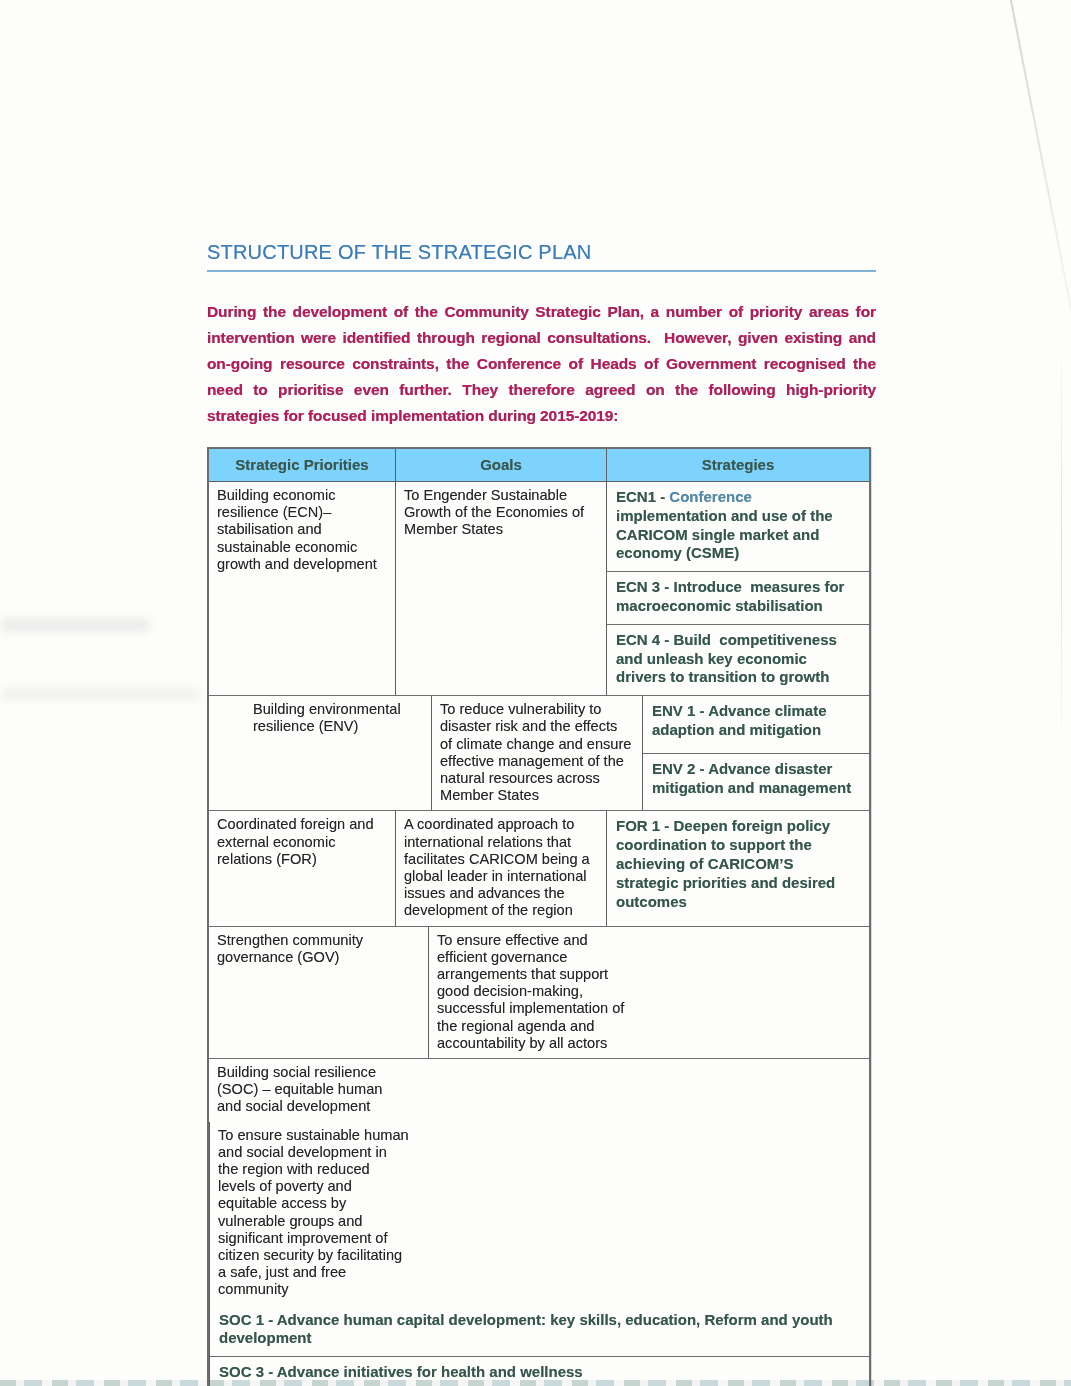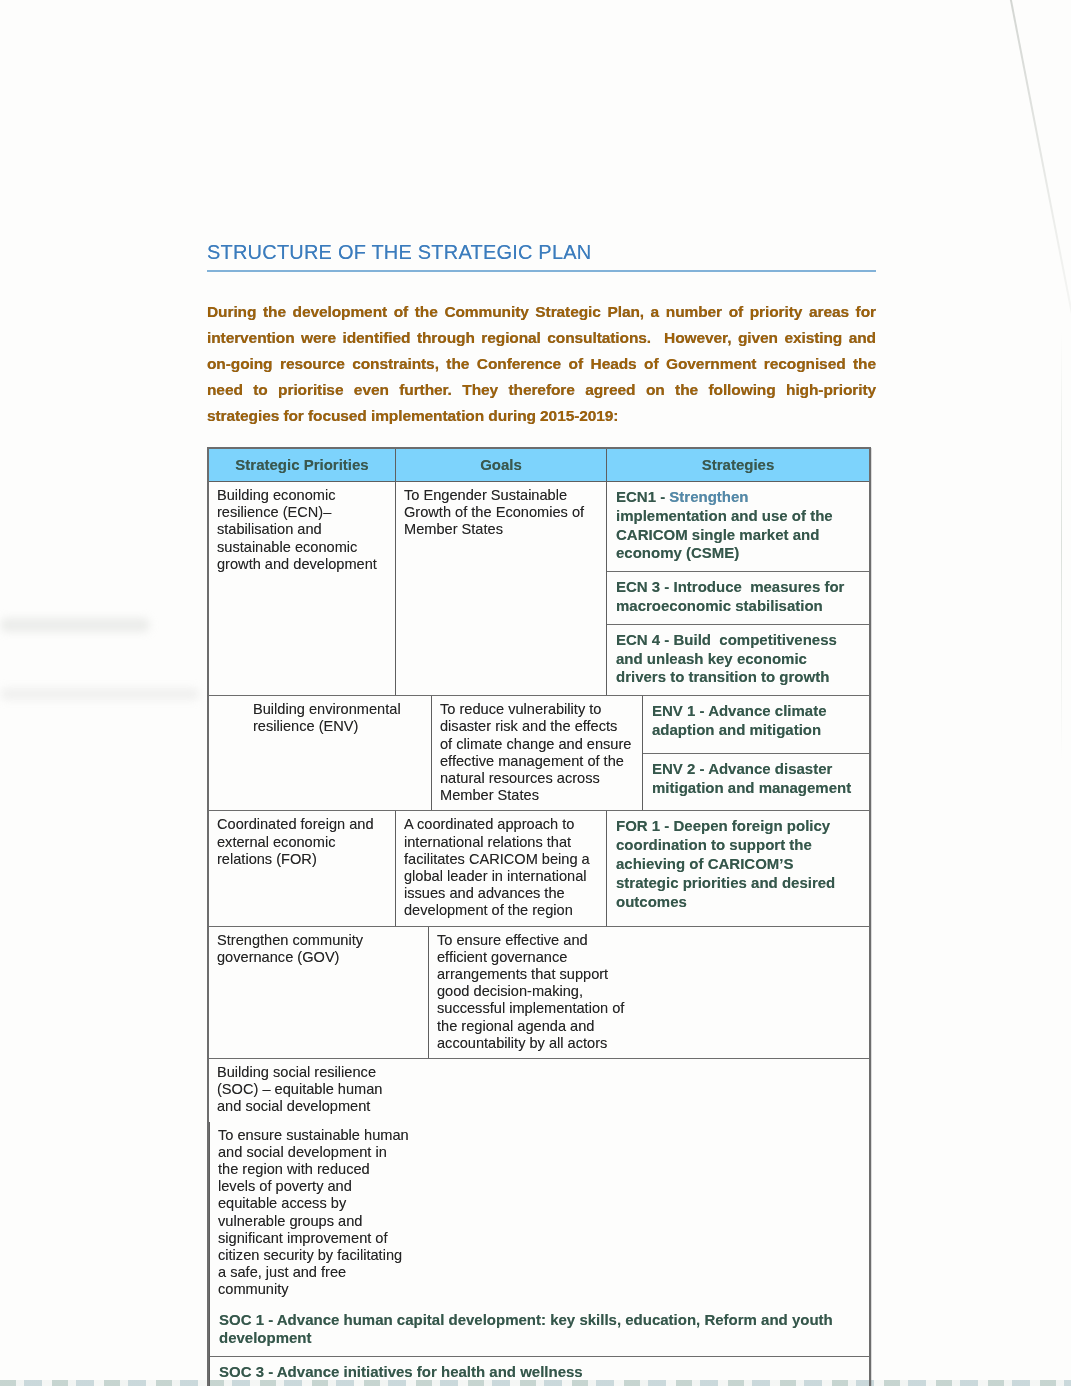--- a/index.html
+++ b/index.html
@@ -69,21 +69,21 @@
   }
   .title-rule {
     border: none;
     border-top: 2px solid #82b2d8;
     margin-top: 7px;
   }
   .intro {
     margin-top: 27px;
     font-size: 15.5px;
     line-height: 26px;
-    color: #a16207;
+    color: #be185d;
     text-align: justify;
     font-weight: bold;
     letter-spacing: -0.1px;
     text-shadow: 0 0 0.4px rgba(30,30,30,0.35);
     -webkit-text-stroke: 0.2px rgba(30,30,30,0.4);
   }
   
   .plan-table {
     margin-top: 18px;
     width: 664px;
@@ -160,21 +160,21 @@
       <div class="t-header">
         <div class="t-h col-p">Strategic Priorities</div>
         <div class="t-h col-g">Goals</div>
         <div class="t-h col-s">Strategies</div>
       </div>
       <div id="table-body">
   <div class="t-row">
     <div class="cell col-p">Building economic resilience (ECN)– stabilisation and sustainable economic growth and development</div>
     <div class="cell col-g">To Engender Sustainable Growth of the Economies of Member States</div>
     <div class="col-s strategies-cell">
-              <div class="strategy">ECN1 - <span class="accent">Strengthen</span> implementation and use of the CARICOM single market and economy (CSME)</div>
+              <div class="strategy">ECN1 - <span class="accent">Conference</span> implementation and use of the CARICOM single market and economy (CSME)</div>
               <div class="strategy">ECN 3 - Introduce&nbsp; measures for macroeconomic stabilisation</div>
               <div class="strategy">ECN 4 - Build&nbsp; competitiveness and unleash key economic drivers to transition to growth</div>
             </div>
   </div>
 
   <div class="t-row">
     <div class="cell col-p">Building environmental resilience (ENV)</div>
     <div class="cell col-g">To reduce vulnerability to disaster risk and the effects of climate change and ensure effective management of the natural resources across Member States</div>
     <div class="col-s strategies-cell">
               <div class="strategy">ENV 1 - Advance climate adaption and mitigation</div>

